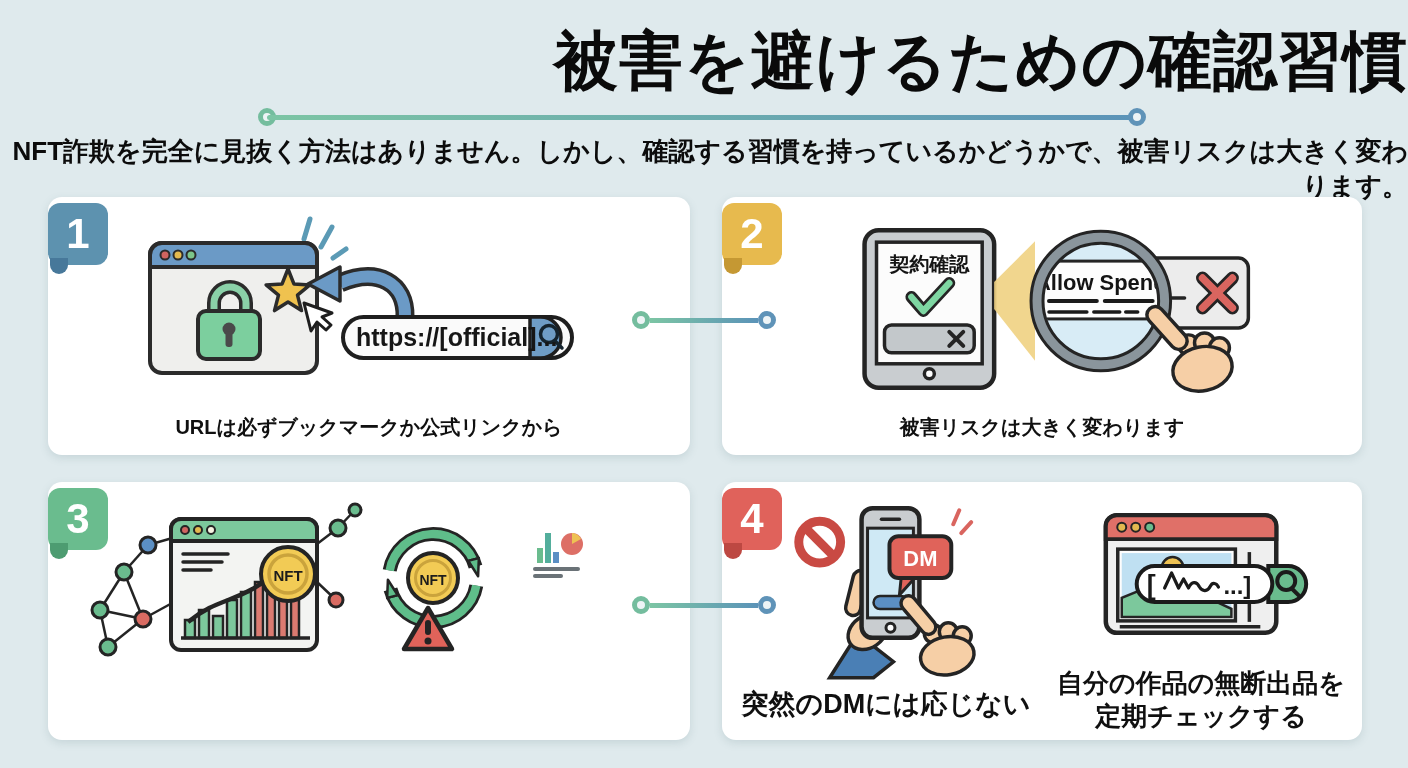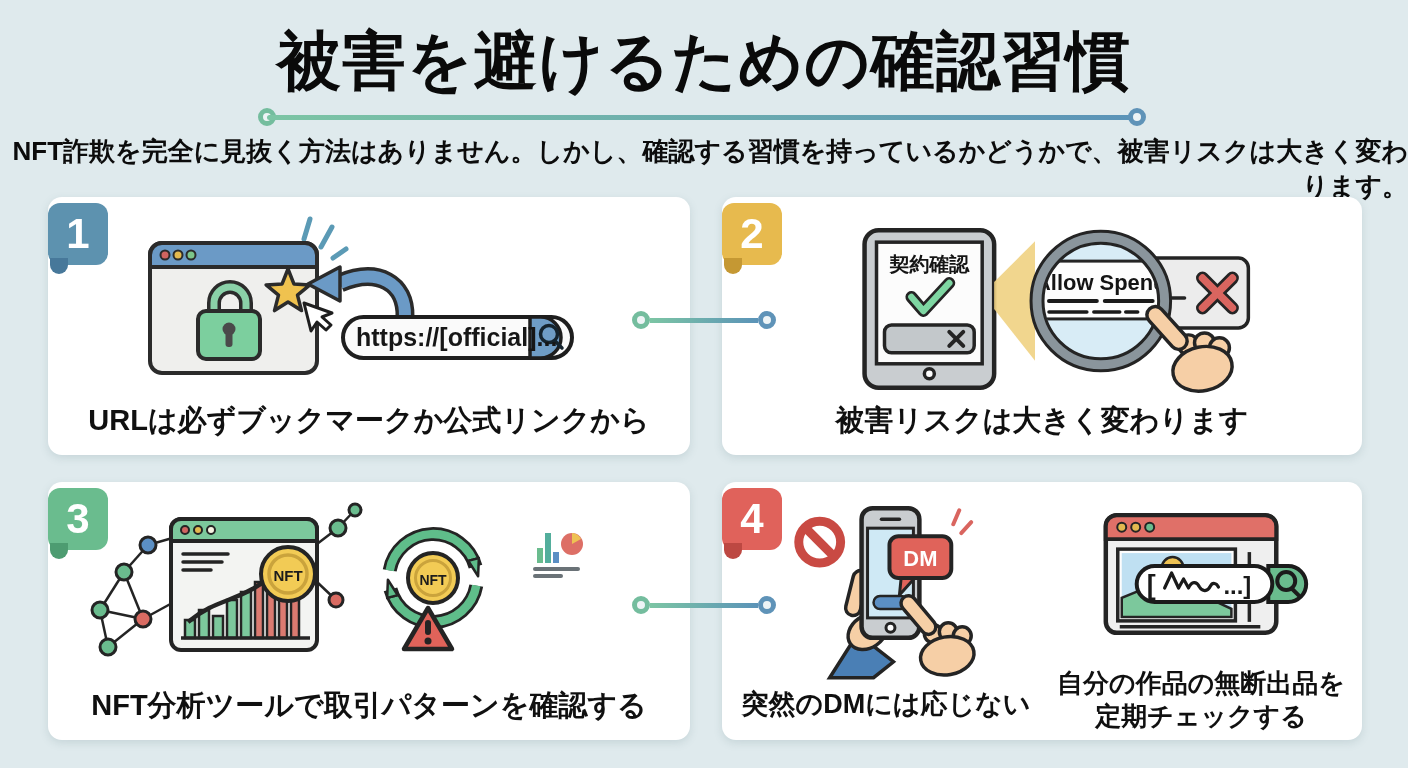--- a/index.html
+++ b/index.html
@@ -3,21 +3,21 @@
 <meta charset="utf-8">
 <style>
   html,body{margin:0;padding:0;}
   .canvas{
     position:relative;width:1408px;height:768px;overflow:hidden;
     background:#dfeaed;
     font-family:"Liberation Sans","DejaVu Sans",sans-serif;
     color:#101010;
   }
   .page-title{
-    position:absolute;top:18px;left:0;width:100%;text-align:center;
+    position:absolute;top:18px;left:0;width:100%;text-align:right;
     font-size:64px;font-weight:900;letter-spacing:1px;color:#0a0a0a;
   }
   .divider{position:absolute;top:108px;left:258px;width:888px;height:18px;}
   .divider .d-line{position:absolute;left:9px;right:9px;top:7px;height:5px;border-radius:3px;
     background:linear-gradient(90deg,#7cc5a4,#5b93b8);}
   .divider .ring{position:absolute;top:0;width:8px;height:8px;border-radius:50%;background:#eef4f6;border:5px solid #74bd9e;}
   .divider .ring.left{left:0;}
   .divider .ring.right{right:0;border-color:#5f93b8;}
   .page-subtitle{
     position:absolute;top:134px;left:0;width:100%;text-align:right;
@@ -33,21 +33,21 @@
   .card4{left:722px;top:482px;width:640px;}
   .badge{
     position:absolute;left:0;top:6px;width:60px;height:62px;border-radius:12px;
     display:flex;align-items:center;justify-content:center;z-index:3;
   }
   .badge .num{position:relative;z-index:2;font-size:42px;font-weight:800;color:#ffffff;line-height:1;}
   .badge .fold{position:absolute;left:2px;bottom:-9px;width:18px;height:16px;border-radius:0 0 9px 9px;z-index:1;}
   .art{position:absolute;left:0;top:0;width:100%;height:198px;}
   .caption{
     position:absolute;bottom:14px;left:0;width:100%;text-align:center;
-    font-size:29px;font-weight:800;color:#101010;white-space:nowrap;
+    font-size:20px;font-weight:800;color:#101010;white-space:nowrap;
   }
   .caption.cap4-left{left:4px;width:320px;bottom:18px;font-size:27px;}
   .caption.cap4-right{left:326px;width:306px;bottom:8px;font-size:26px;white-space:normal;line-height:1.25;}
   .connector{position:absolute;width:144px;height:18px;display:flex;align-items:center;}
   .connector .ring{width:8px;height:8px;border-radius:50%;background:#eef4f6;border:5px solid #74bd9e;flex:0 0 auto;}
   .connector .ring.blue{border-color:#5f93b8;}
   .connector .c-line{flex:1;height:5px;background:linear-gradient(90deg,#7cc5a4,#5b93b8);}
   .conn1{left:632px;top:311px;}
   .conn2{left:632px;top:596px;}
   .cursor-deco{position:absolute;right:14px;bottom:12px;opacity:.95;}
@@ -278,21 +278,20 @@
       <g>
         <rect x="489" y="66" width="6" height="15" fill="#6abc8e"></rect>
         <rect x="497" y="51" width="6" height="30" fill="#53ae9c"></rect>
         <rect x="505" y="70" width="6" height="11" fill="#5b8fc4"></rect>
         <circle cx="524" cy="62" r="11" fill="#dd6f66"></circle>
         <path d="M524,62 L524,51 A11,11 0 0 1 533,57 Z" fill="#eec253"></path>
         <line x1="487" y1="87" x2="530" y2="87" stroke="#6a7277" stroke-width="4" stroke-linecap="round"></line>
         <line x1="487" y1="94" x2="513" y2="94" stroke="#6a7277" stroke-width="4" stroke-linecap="round"></line>
       </g>
     </svg>
-    <div class="caption">NFT分析ツールで取引パターンを確認する</div>
   </div>
 
   <div class="card card4">
     <div class="badge" style="background: rgb(224, 98, 91);">
       <span class="fold" style="background: rgb(189, 72, 66);"></span>
       <span class="num">4</span>
     </div>
     <svg class="art" viewBox="0 0 642 198">
 
       <g>

